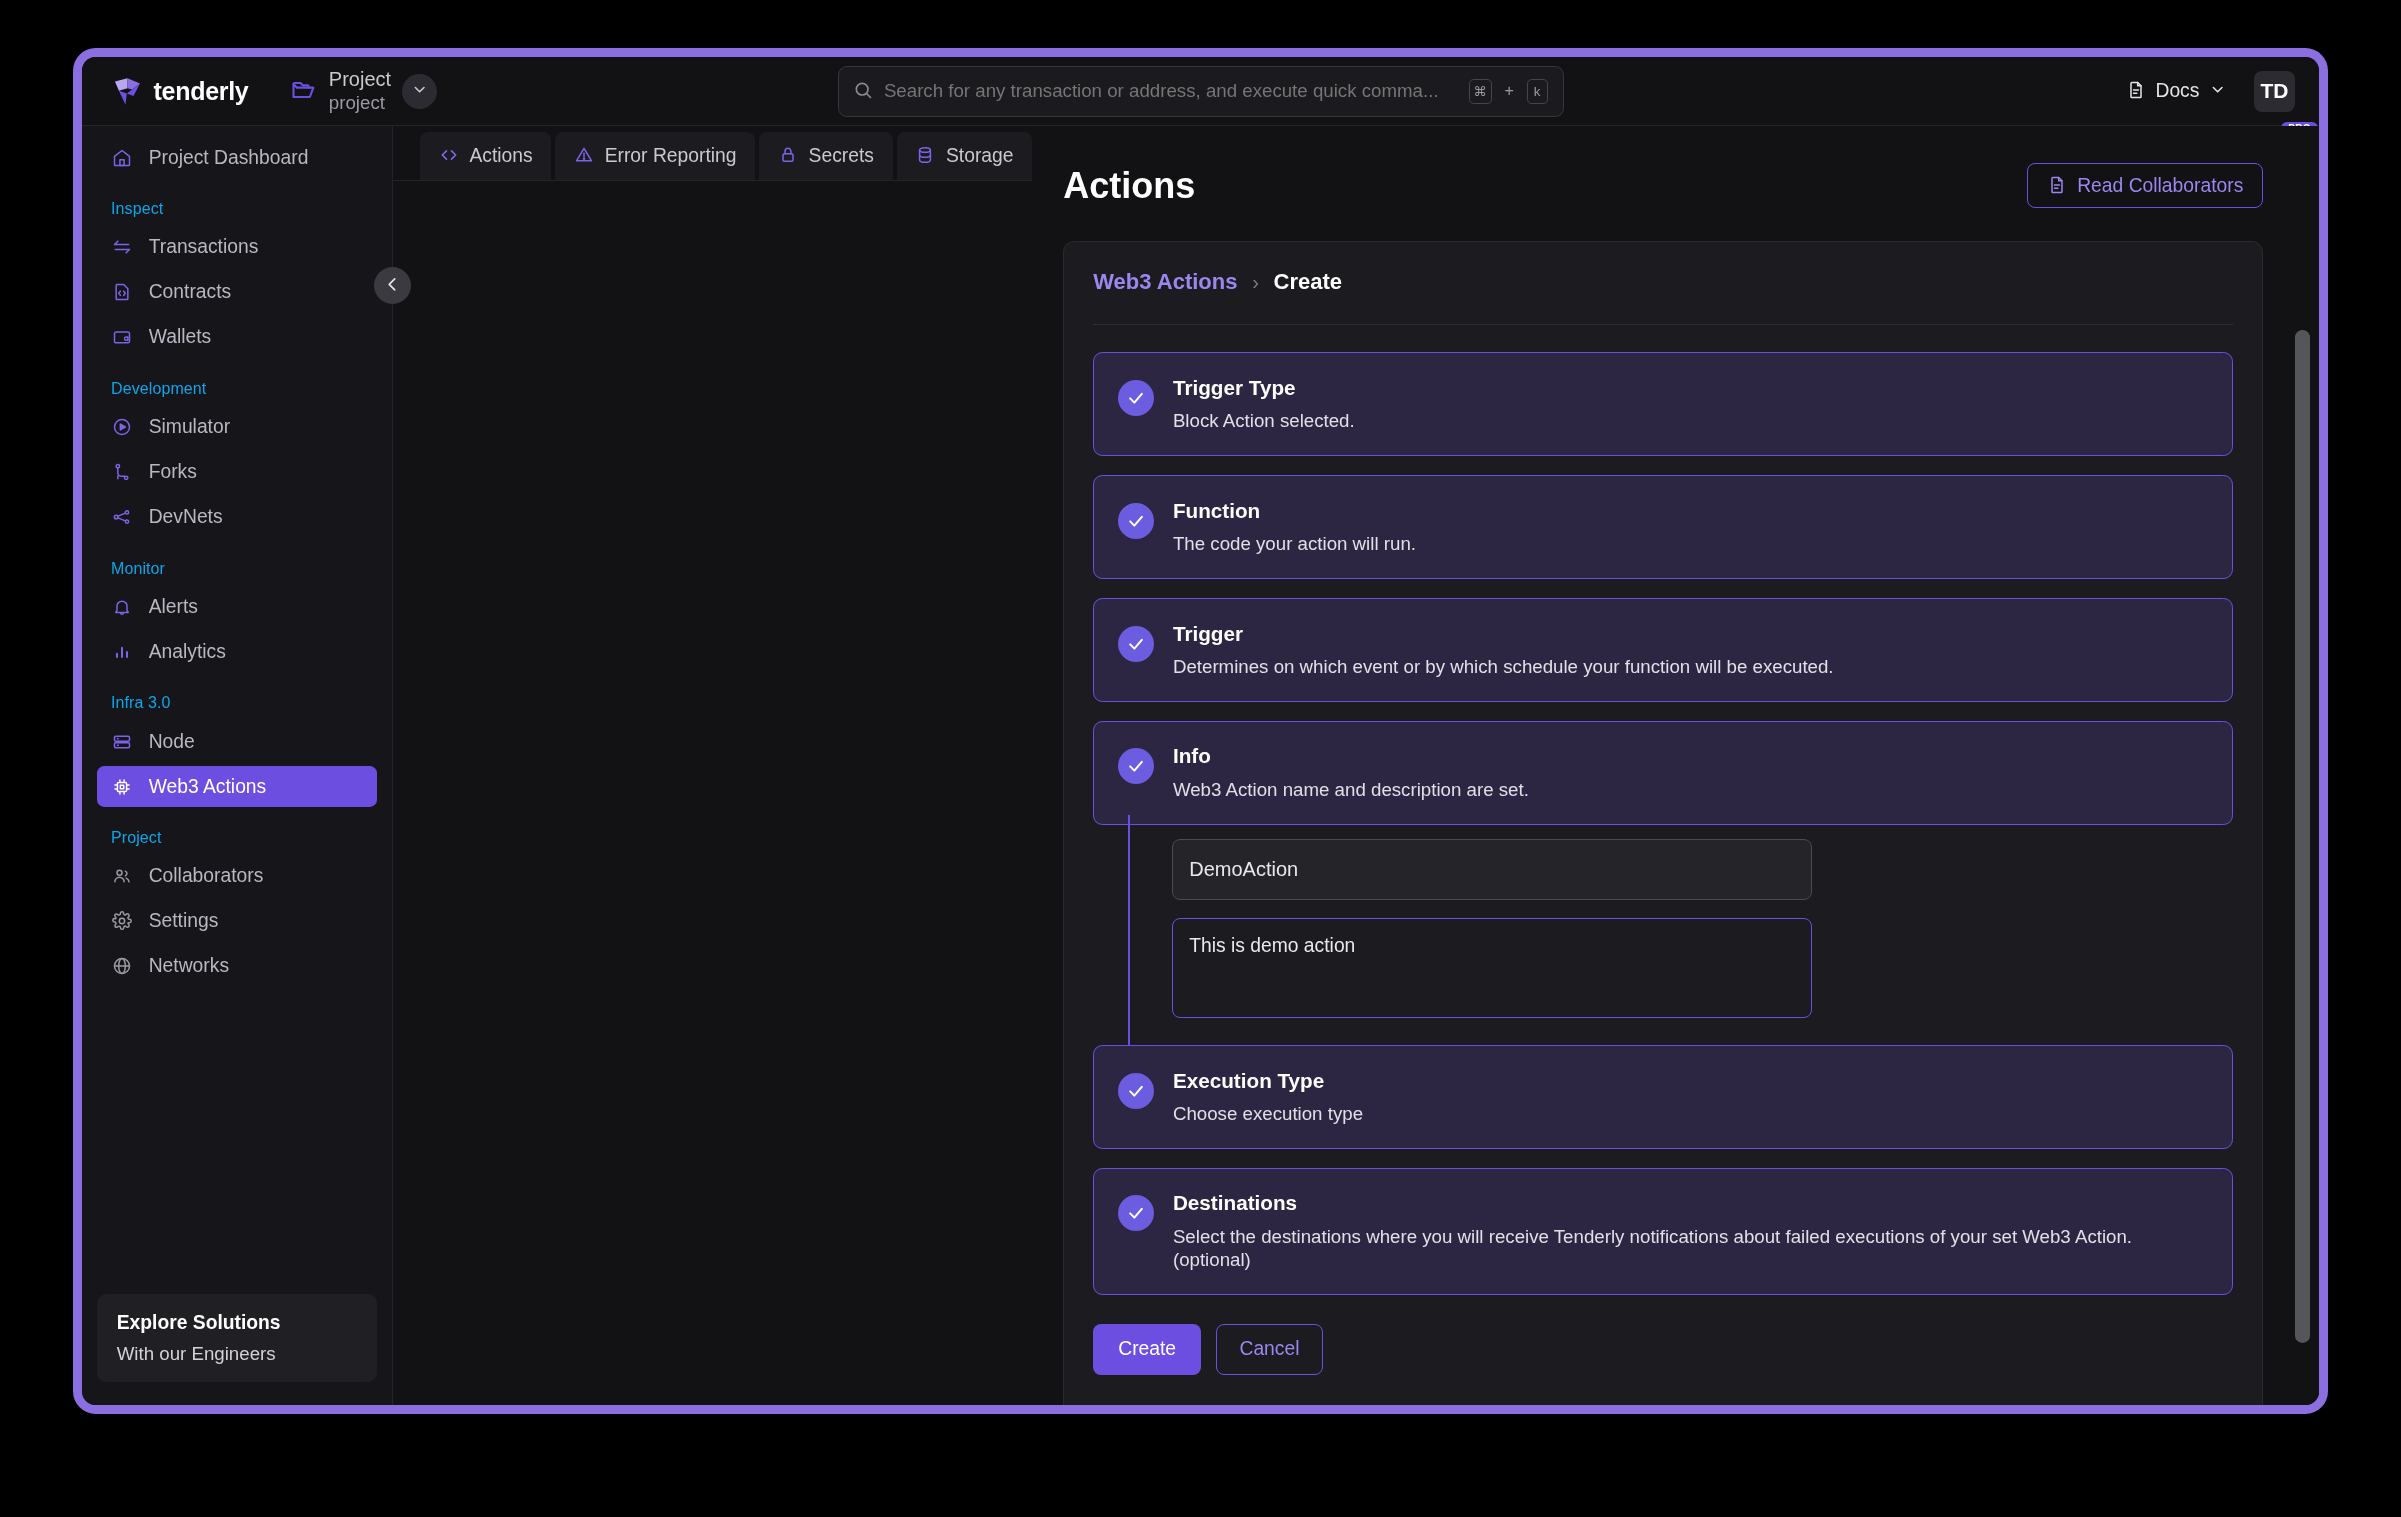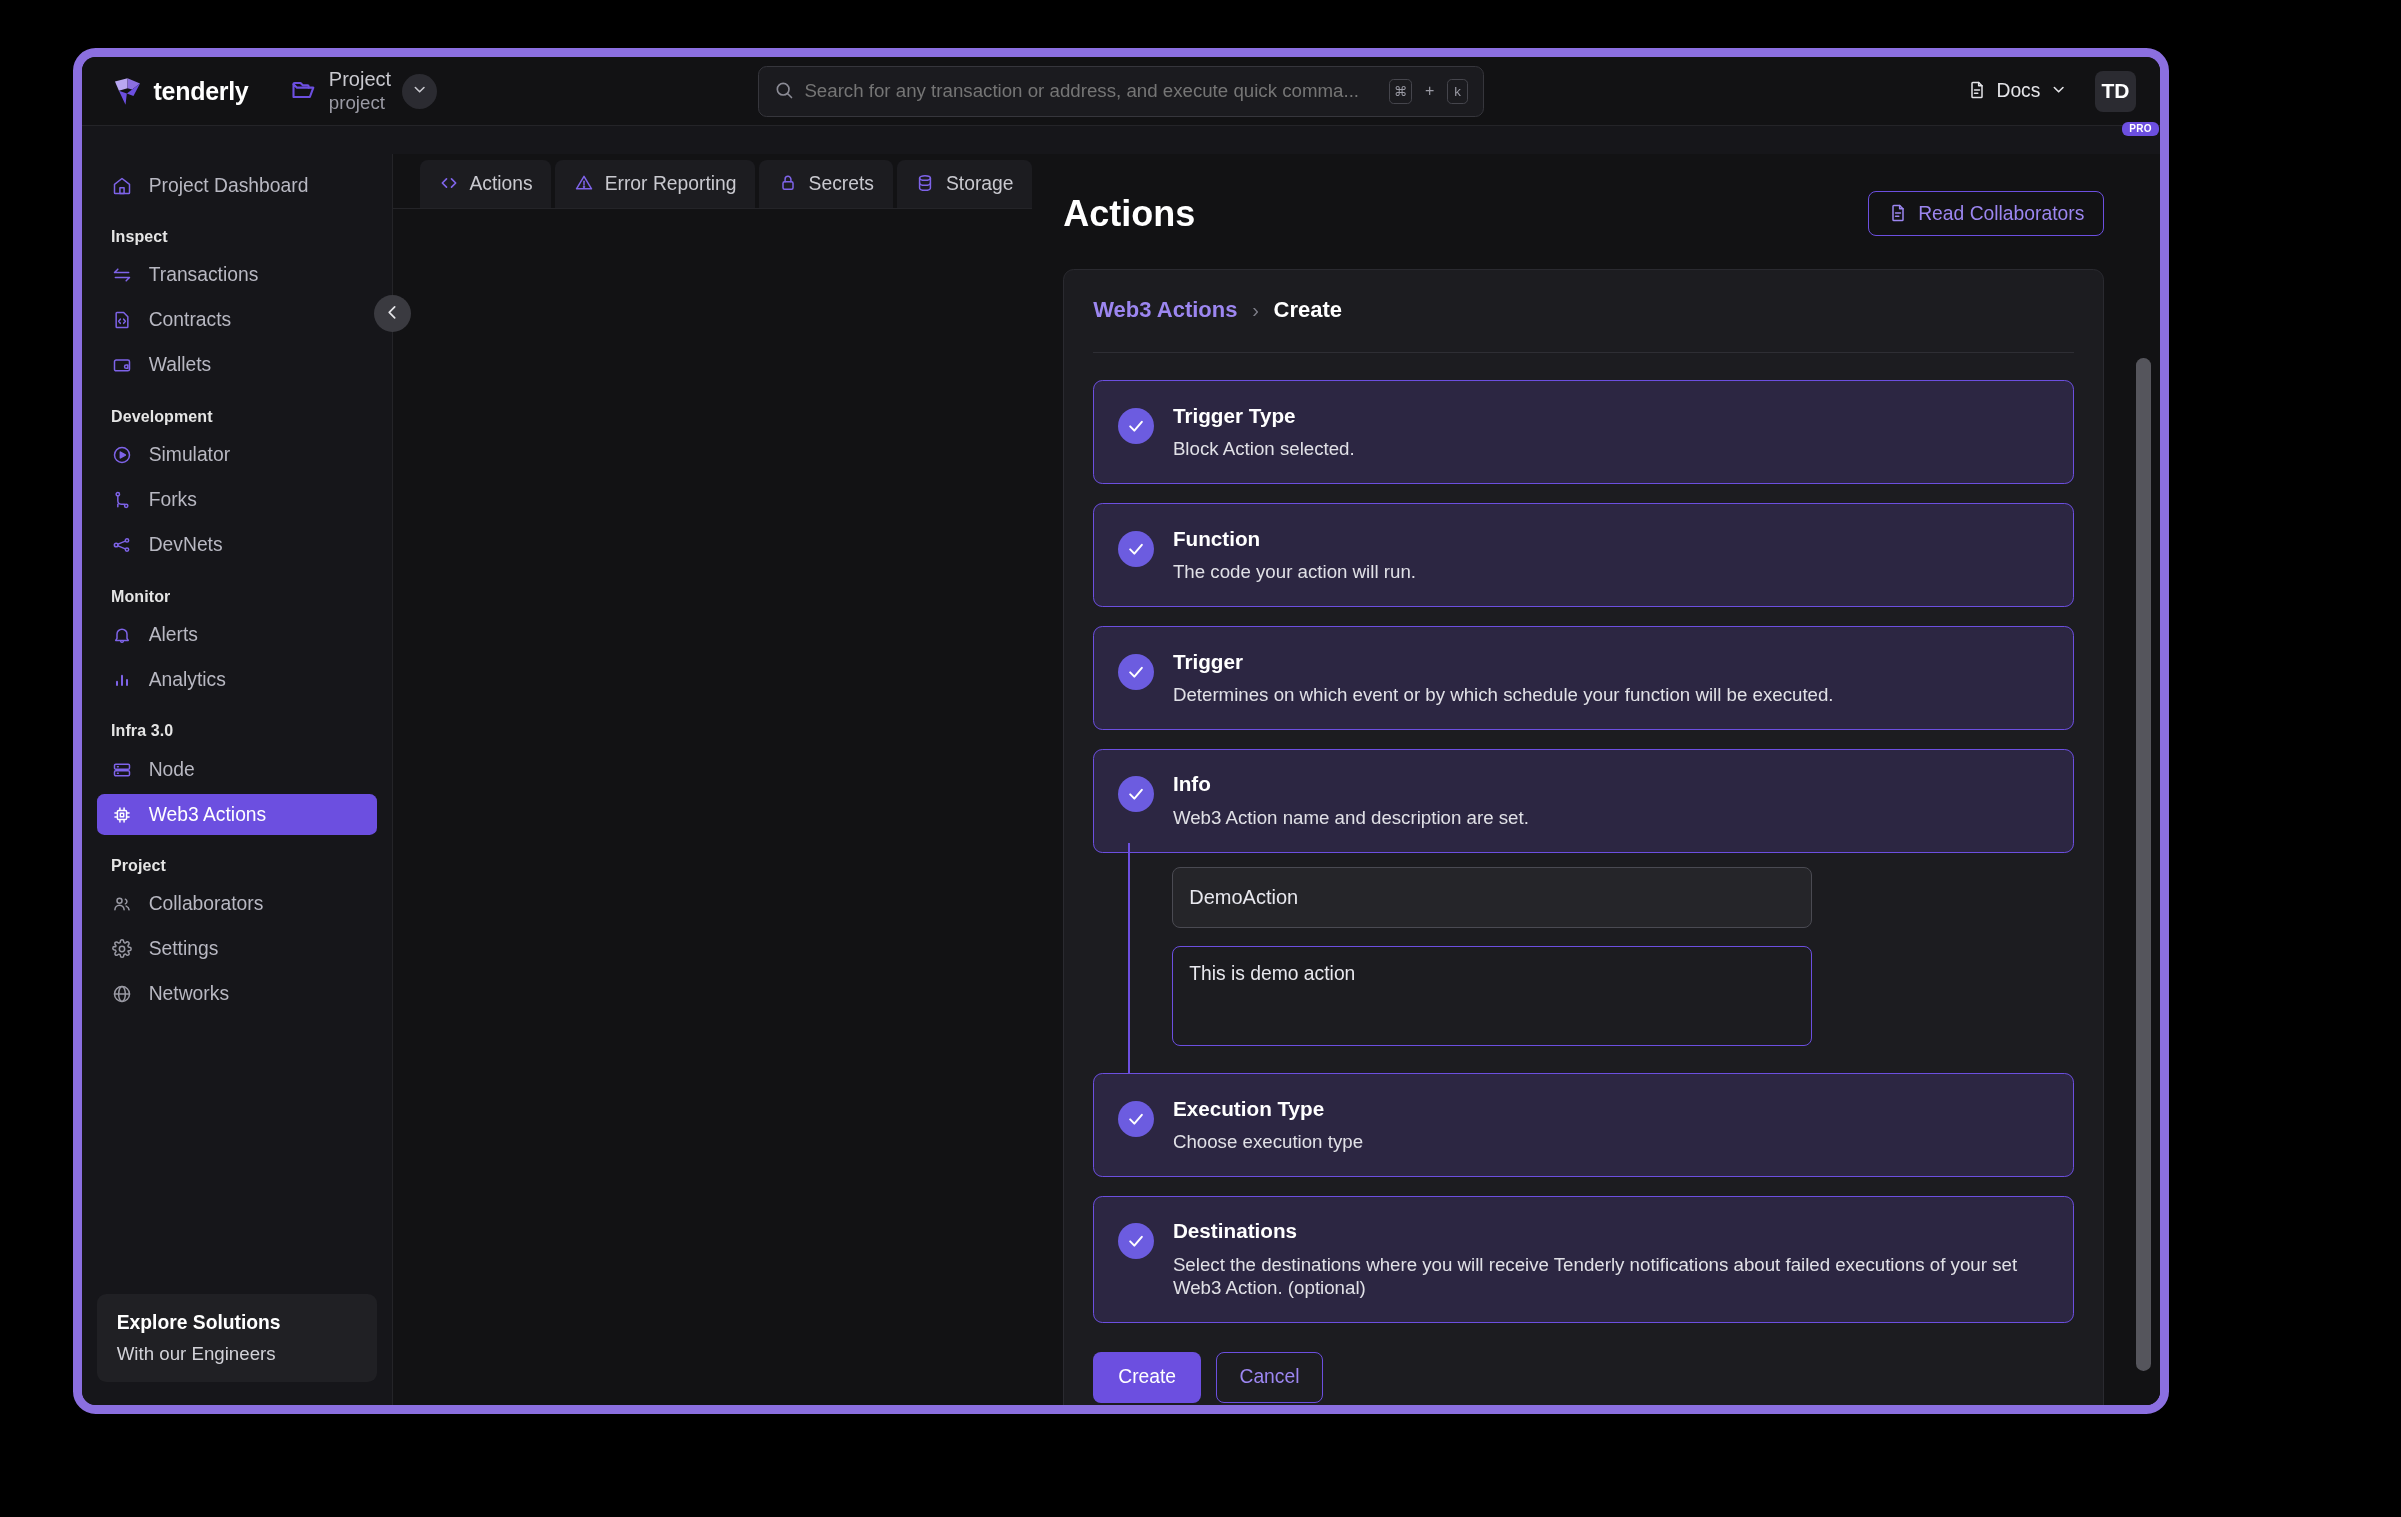--- a/index.html
+++ b/index.html
@@ -10,29 +10,28 @@
     background: #000000;
     font-family: "Liberation Sans", sans-serif;
     overflow: hidden;
   }
 
   
   #window-frame {
     position: absolute;
     left: 73px;
     top: 48px;
-    width: 2096px;
+    width: 2255px;
     height: 1366px;
     border: 9.3px solid #8B6FE0;
     border-radius: 22.7px;
     background: #16161a;
     overflow: hidden;
     display: flex;
     flex-direction: column;
-    gap: 28px;
   }
 
   
   #topbar {
     height: 69px;
     min-height: 69px;
     background: #121214;
     display: flex;
     align-items: center;
     padding: 0 24px 0 17.3px;
@@ -99,21 +98,21 @@
   .nav-item {
     display: flex; align-items: center; gap: 16px;
     height: 41px; margin: 2px 14.7px; padding: 0 14.7px;
     border-radius: 7.3px; cursor: pointer;
   }
   .nav-item.active { background: #6C4FE0; }
   .nav-label { color: #B8B8C2; font-size: 19.3px; white-space: nowrap; }
   .nav-item.active .nav-label { color: #ffffff; }
   .nav-icon { width: 21.3px; height: 21.3px; display: flex; align-items: center; justify-content: center; }
   .sec-head {
-    color: #e5e5e5; font-size: 16px; font-weight: bold;
+    color: #0ea5e9; font-size: 16px; font-weight: normal;
     margin: 20px 0 6.7px 29px; letter-spacing: 0.1px;
   }
   #promo-card {
     margin: auto 14.7px 22.7px 14.7px; background: #202024; border-radius: 9.3px;
     padding: 17.3px 20px; cursor: pointer;
   }
   .promo-title { color: #ffffff; font-size: 19.3px; font-weight: bold; margin-bottom: 9.3px; }
   .promo-sub { color: #D2D2D8; font-size: 18.7px; }
 
   #collapse-btn {

